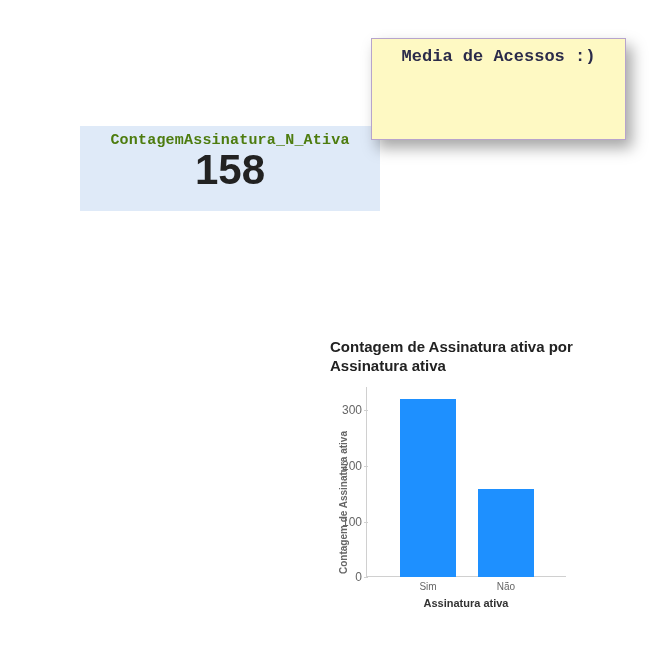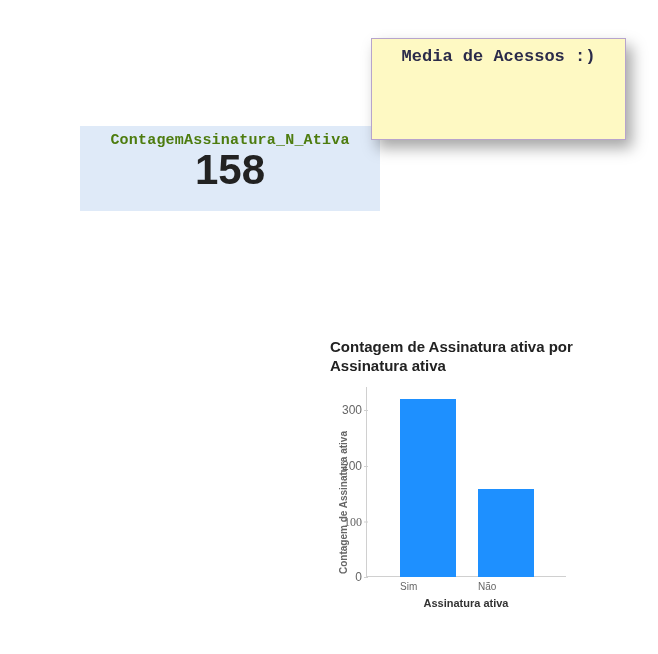--- a/index.html
+++ b/index.html
@@ -135,21 +135,21 @@
     background: #1e90ff;
   }
   .bar1 { left: 34px; }
   .bar2 { left: 112px; }
 
   
   .xcat {
     position: absolute;
     top: 194px;
     width: 56px;
-    text-align: left;
+    text-align: center;
     font-size: 10px; color: #666;
   }
   .xcat1 { left: 34px; }
   .xcat2 { left: 112px; }
   .xlabel {
     position: absolute;
     top: 210px; left: 0; width: 200px;
     text-align: center;
     font-size: 11px; color: #333; font-weight: 600;
   }
@@ -172,21 +172,21 @@
     <div class="chart-title">Contagem de Assinatura ativa por Assinatura ativa</div>
 
     <div class="chart-body">
       <div class="ylabel">Contagem de Assinatura ativa</div>
 
       <div class="plot">
         <div class="axis-y"></div>
         <div class="axis-x"></div>
 
         <div class="ytick" style="bottom: 0px;">0</div>
-        <div class="ytick" style="bottom: 55.8824px; font-family: Liberation Serif, serif;">100</div>
+        <div class="ytick" style="bottom: 55.8824px;">100</div>
         <div class="ytick" style="bottom: 111.765px;">200</div>
         <div class="ytick" style="bottom: 167.647px;">300</div>
 
         <div class="bars">
           <div class="bar bar1" title="Sim: 320" style="height: 178.824px; background: rgb(30, 144, 255);"></div>
           <div class="bar bar2" title="Não: 158" style="height: 88.2941px; background: rgb(30, 144, 255);"></div>
         </div>
 
         <div class="xcat xcat1">Sim</div>
         <div class="xcat xcat2">Não</div>

